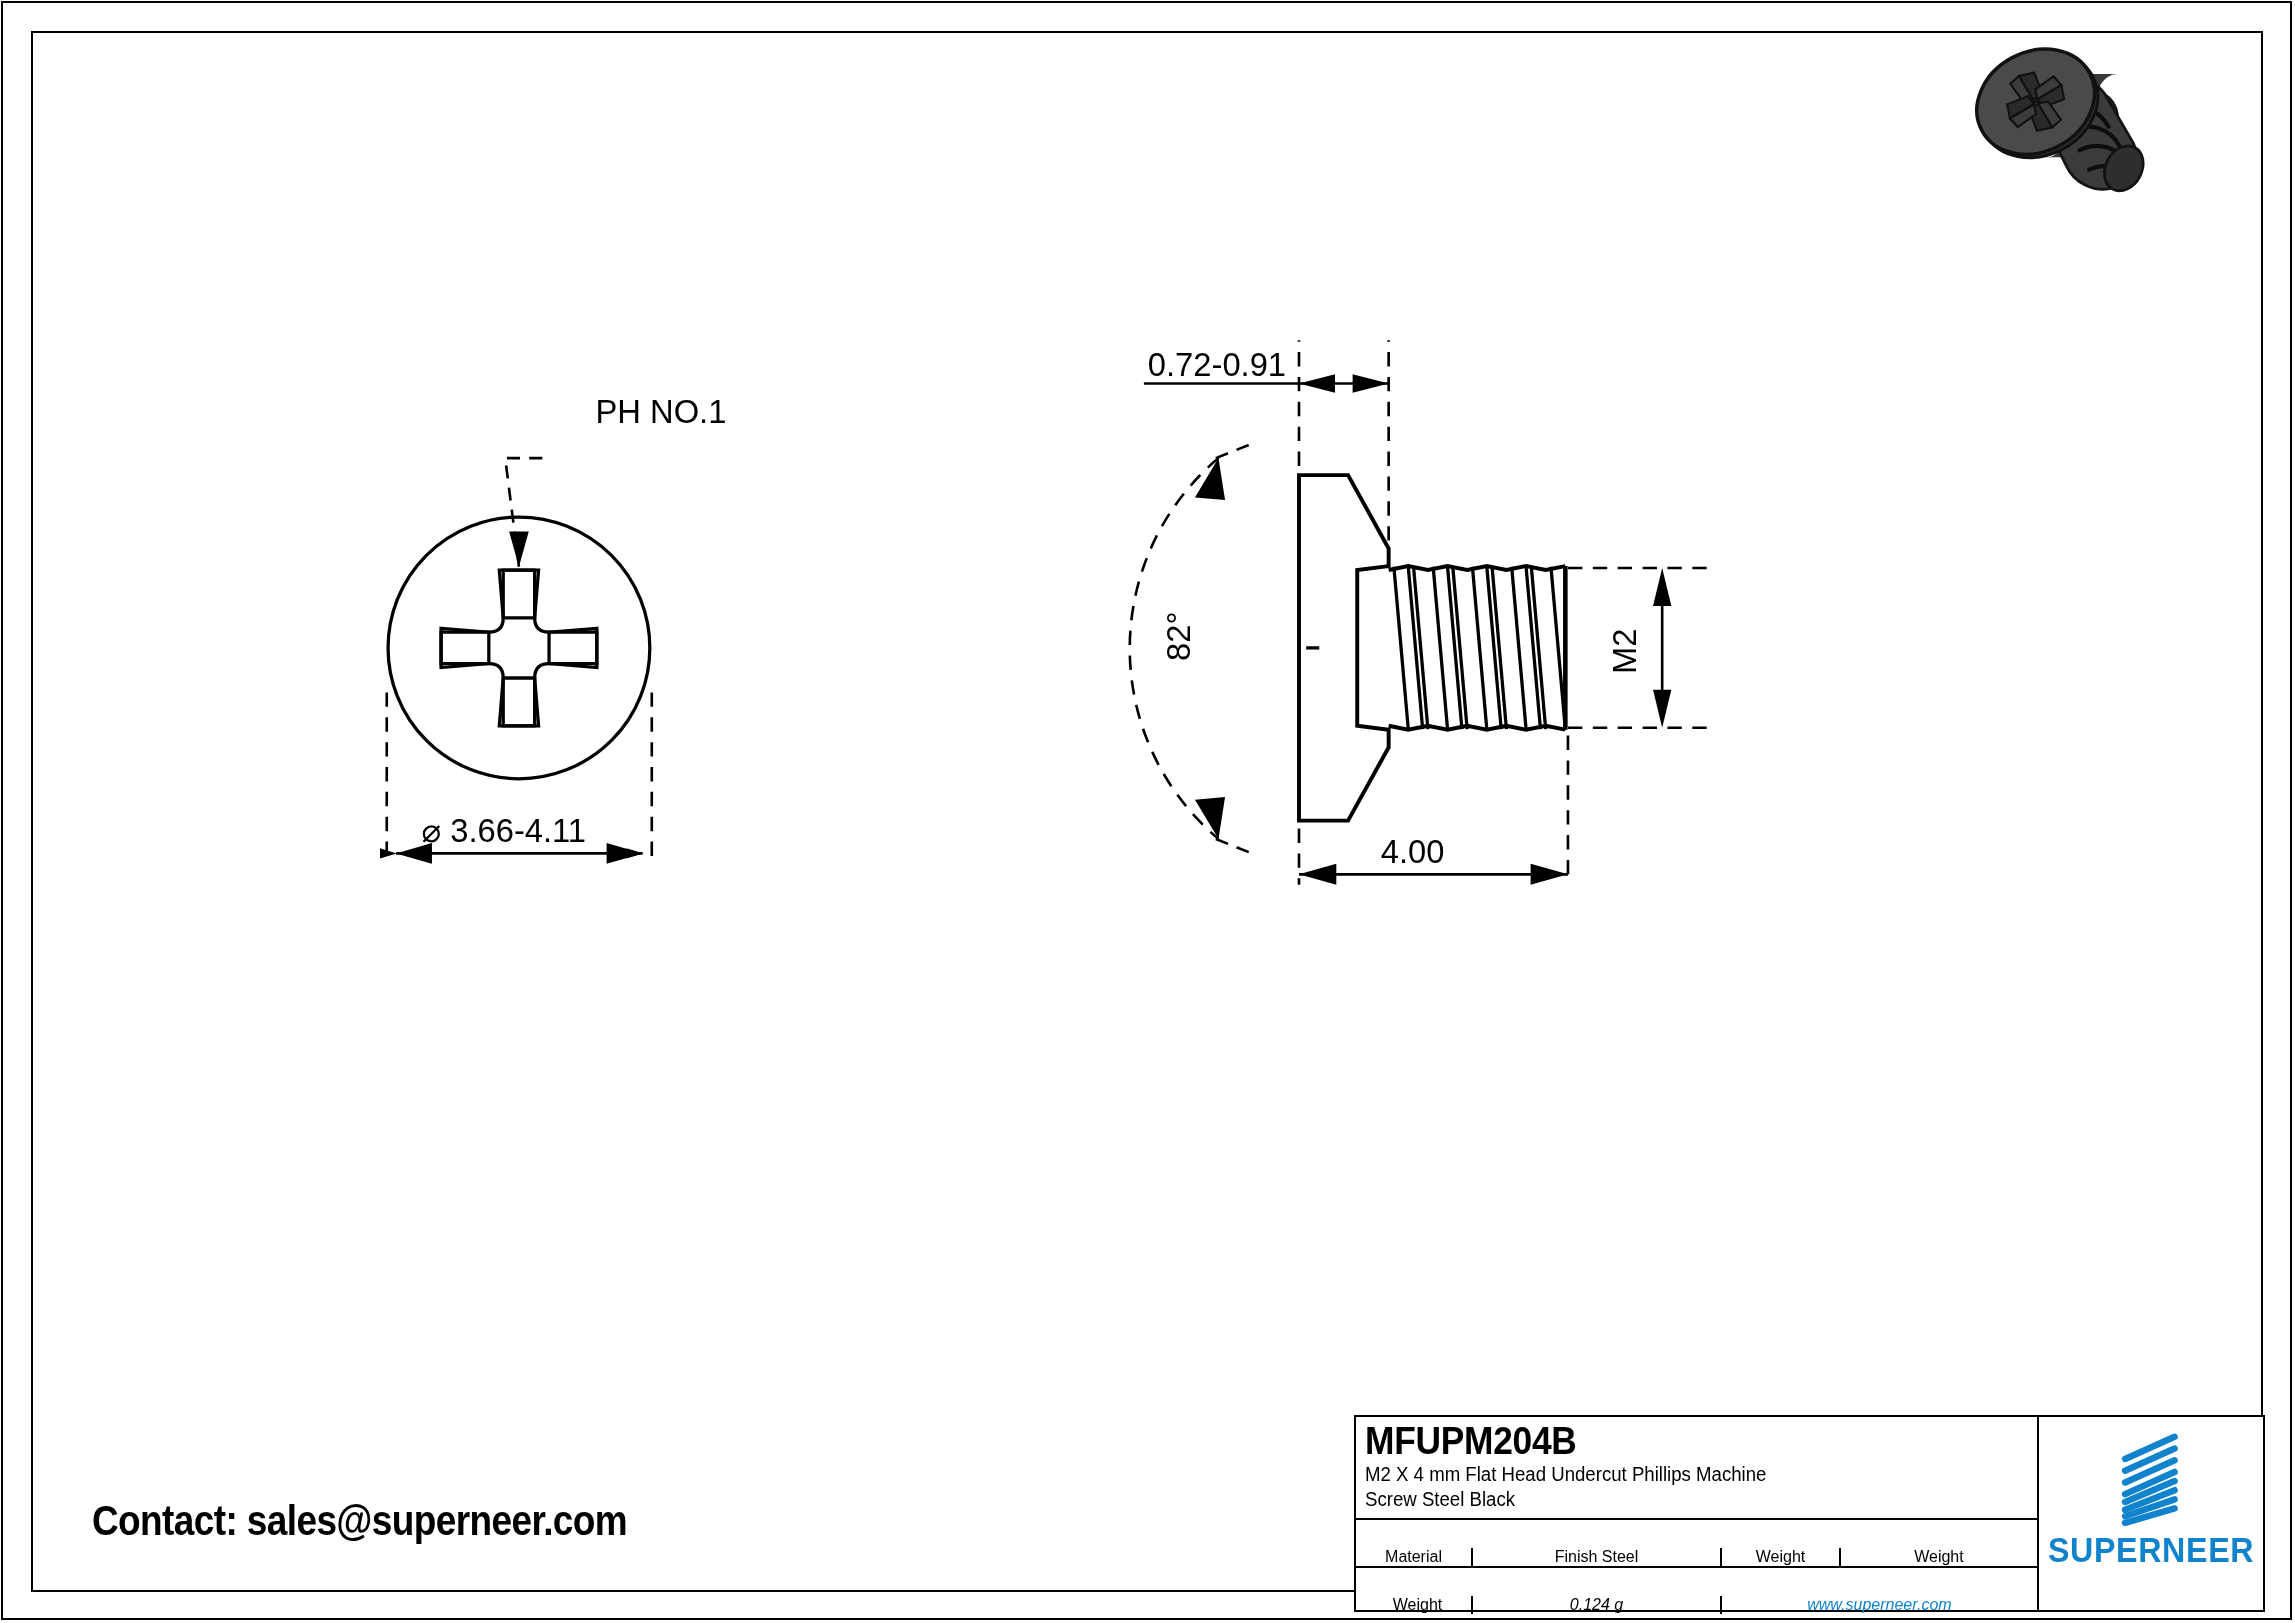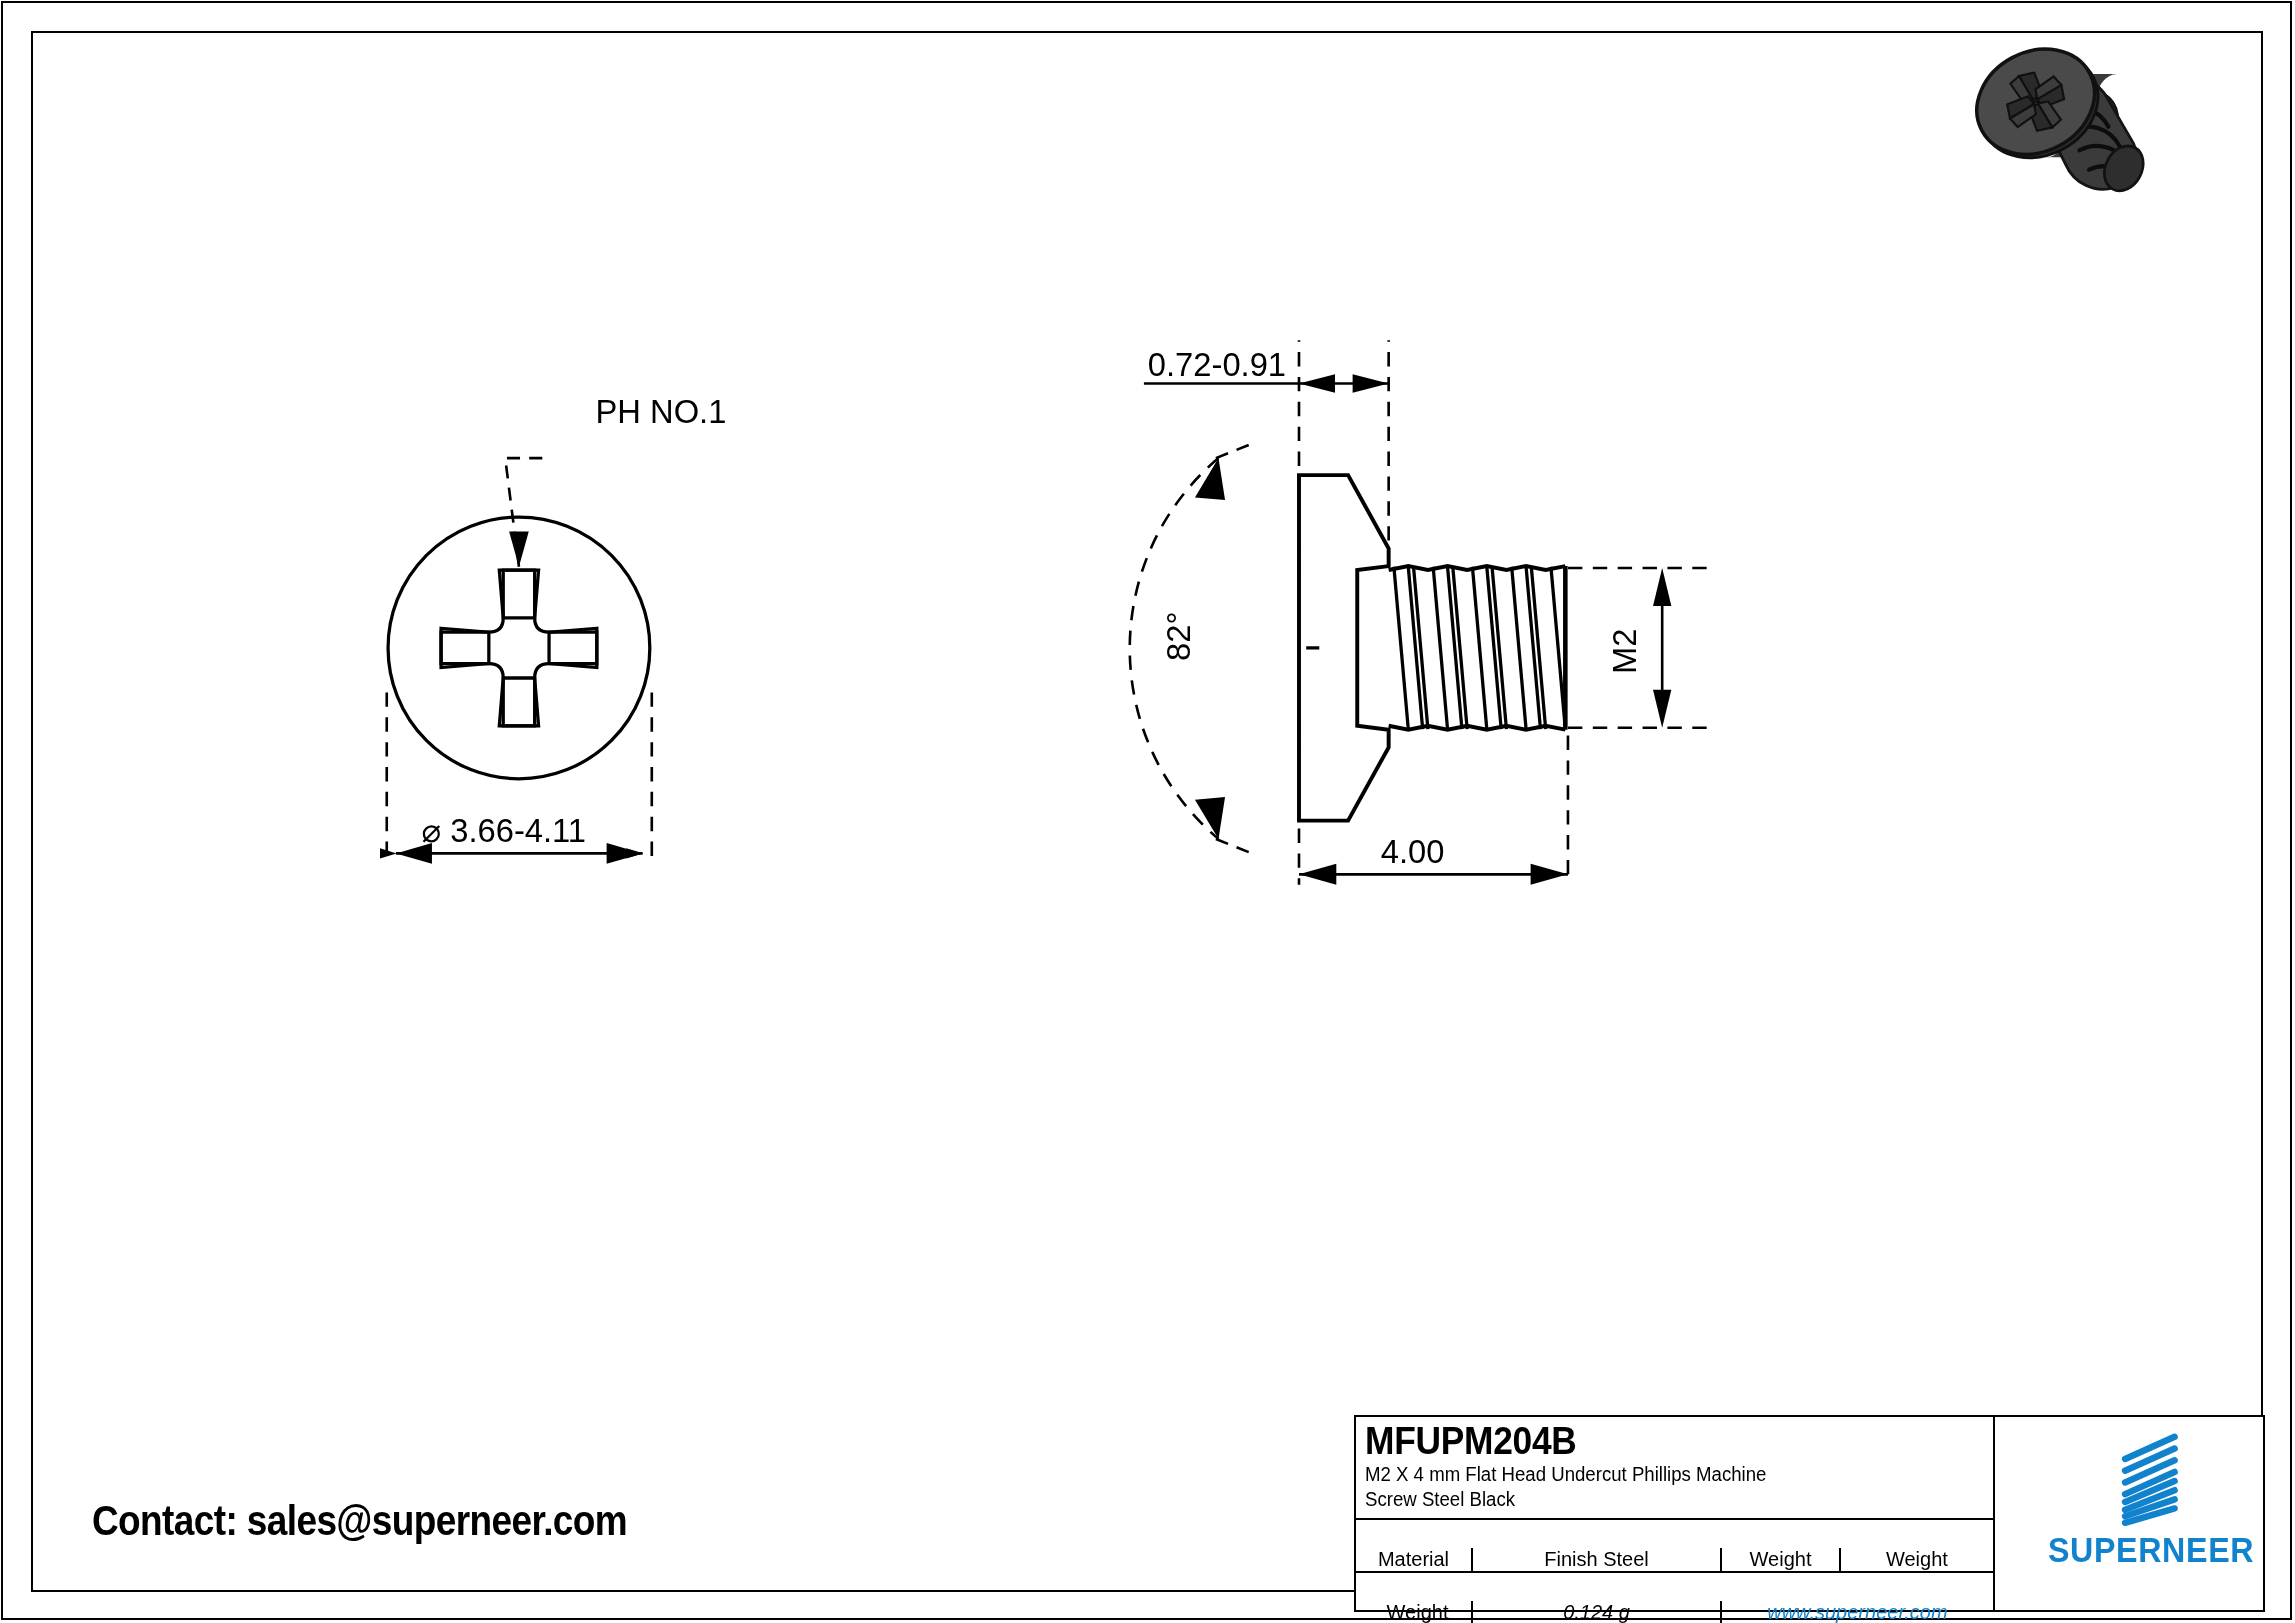--- a/index.html
+++ b/index.html
@@ -39,32 +39,32 @@
   }
   .tb-subtitle{
     font-family:"Liberation Sans", sans-serif;font-size:19.6px;line-height:21.6px;
     transform:scaleX(0.95);transform-origin:left top;margin-top:2.6px;
   }
   .tb-row{display:flex;box-sizing:border-box;}
   .tb-row.r1{flex:0 0 35px;border-bottom:2.6px solid #000;}
   .tb-row.r2{flex:1 1 auto;}
   .tb-cell{
     display:flex;align-items:center;justify-content:center;
-    font-family:"Liberation Sans", sans-serif;font-size:20px;
+    font-family:"Liberation Sans", sans-serif;font-size:16px;
     box-sizing:border-box;transform-origin:center;margin-top:28px;
   }
   .tb-cell.b{border-right:2.6px solid #000;}
   .c-material{width:117px;}
   .c-materialv{width:249px;}
   .c-finish{width:119px;}
   .c-finishv{flex:1 1 auto;}
   .c-weight{width:117px;padding-left:8px;}
   .c-weightv{width:249px;font-style:italic;}
   .c-url{flex:1 1 auto;color:#1183cc;font-style:italic;}
-  .tb-logo{flex:1 1 auto;display:flex;flex-direction:column;align-items:center;justify-content:flex-start;padding-top:11.8px;box-sizing:border-box;padding-left:44px;}
+  .tb-logo{flex:1 1 auto;display:flex;flex-direction:column;align-items:center;justify-content:flex-start;padding-top:11.8px;box-sizing:border-box;}
   .logo-mark{width:77px;height:99px;}
   .logo-word{
     font-family:"Liberation Sans", sans-serif;font-weight:bold;
     font-size:35px;color:#1183cc;letter-spacing:0.7px;
     transform:scaleX(0.92);margin-top:2.6px;
   }
 </style>
 </head>
 <body>
 

